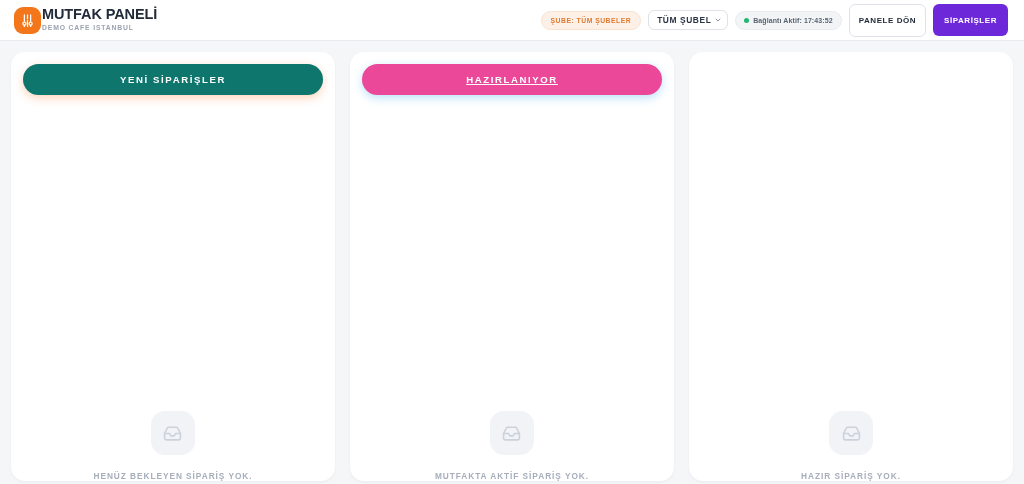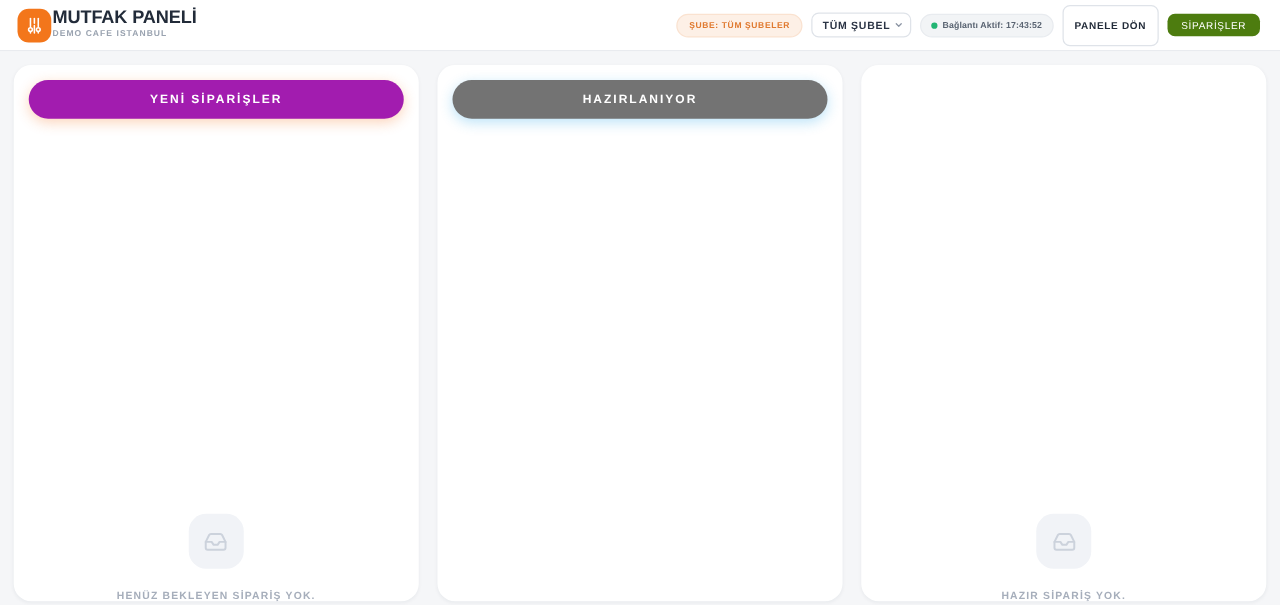--- a/index.html
+++ b/index.html
@@ -148,28 +148,28 @@
     font-family: "Liberation Sans", sans-serif;
     font-size: 8px;
     font-weight: bold;
     letter-spacing: 0.55px;
     color: #222b39;
     cursor: pointer;
     white-space: nowrap;
   }
 
   .btn-primary {
-    background: #4d7c0f;
+    background: #6d28d9;
     border: none;
     border-radius: 6px;
-    height: 18px;
+    height: 32px;
     padding: 0 11px;
     font-family: "Liberation Sans", sans-serif;
     font-size: 8px;
-    font-weight: normal;
+    font-weight: bold;
     letter-spacing: 0.55px;
     color: #ffffff;
     cursor: pointer;
     white-space: nowrap;
   }
 
   
   .board {
     padding: 11px 11px 0 11px;
     display: flex;
@@ -197,22 +197,22 @@
     justify-content: center;
     font-size: 9.6px;
     font-weight: bold;
     letter-spacing: 1.6px;
     color: #ffffff;
     flex: 0 0 auto;
     cursor: pointer;
     user-select: none;
   }
 
-  .col-header.new     { background: #a21caf; box-shadow: 0 3px 10px rgba(244, 113, 30, 0.30); }
-  .col-header.prep    { background: #737373; box-shadow: 0 3px 10px rgba(34, 163, 232, 0.30); }
+  .col-header.new     { background: #0f766e; box-shadow: 0 3px 10px rgba(244, 113, 30, 0.30); }
+  .col-header.prep    { background: #ec4899; box-shadow: 0 3px 10px rgba(34, 163, 232, 0.30); text-decoration: underline; }
   .col-header.ready   { background: #16b37c; box-shadow: 0 3px 10px rgba(22, 179, 124, 0.30); }
 
   .col-body {
     flex: 1 1 auto;
     display: flex;
     align-items: flex-end;
     justify-content: center;
     min-height: 0;
     overflow: hidden;
   }
@@ -306,20 +306,31 @@
             <path d="M5.45 5.11 2 12v6a2 2 0 0 0 2 2h16a2 2 0 0 0 2-2v-6l-3.45-6.89A2 2 0 0 0 16.76 4H7.24a2 2 0 0 0-1.79 1.11z"></path>
           </svg>
         </div>
         <div class="empty-text">HENÜZ BEKLEYEN SİPARİŞ YOK.</div>
       </div>
     </div>
   </section>
 
   <section class="column">
     <div class="col-header prep">HAZIRLANIYOR</div>
+    <div class="col-body">
+      <div class="empty-state">
+        <div class="empty-icon">
+          <svg width="19" height="19" viewBox="0 0 24 24" fill="none" stroke="#ccd2dc" stroke-width="2" stroke-linecap="round" stroke-linejoin="round">
+            <path d="M22 12h-6l-2 3h-4l-2-3H2"></path>
+            <path d="M5.45 5.11 2 12v6a2 2 0 0 0 2 2h16a2 2 0 0 0 2-2v-6l-3.45-6.89A2 2 0 0 0 16.76 4H7.24a2 2 0 0 0-1.79 1.11z"></path>
+          </svg>
+        </div>
+        <div class="empty-text">MUTFAKTA AKTİF SİPARİŞ YOK.</div>
+      </div>
+    </div>
   </section>
 
   <section class="column">
     <div class="col-body">
       <div class="empty-state">
         <div class="empty-icon">
           <svg width="19" height="19" viewBox="0 0 24 24" fill="none" stroke="#ccd2dc" stroke-width="2" stroke-linecap="round" stroke-linejoin="round">
             <path d="M22 12h-6l-2 3h-4l-2-3H2"></path>
             <path d="M5.45 5.11 2 12v6a2 2 0 0 0 2 2h16a2 2 0 0 0 2-2v-6l-3.45-6.89A2 2 0 0 0 16.76 4H7.24a2 2 0 0 0-1.79 1.11z"></path>
           </svg>

